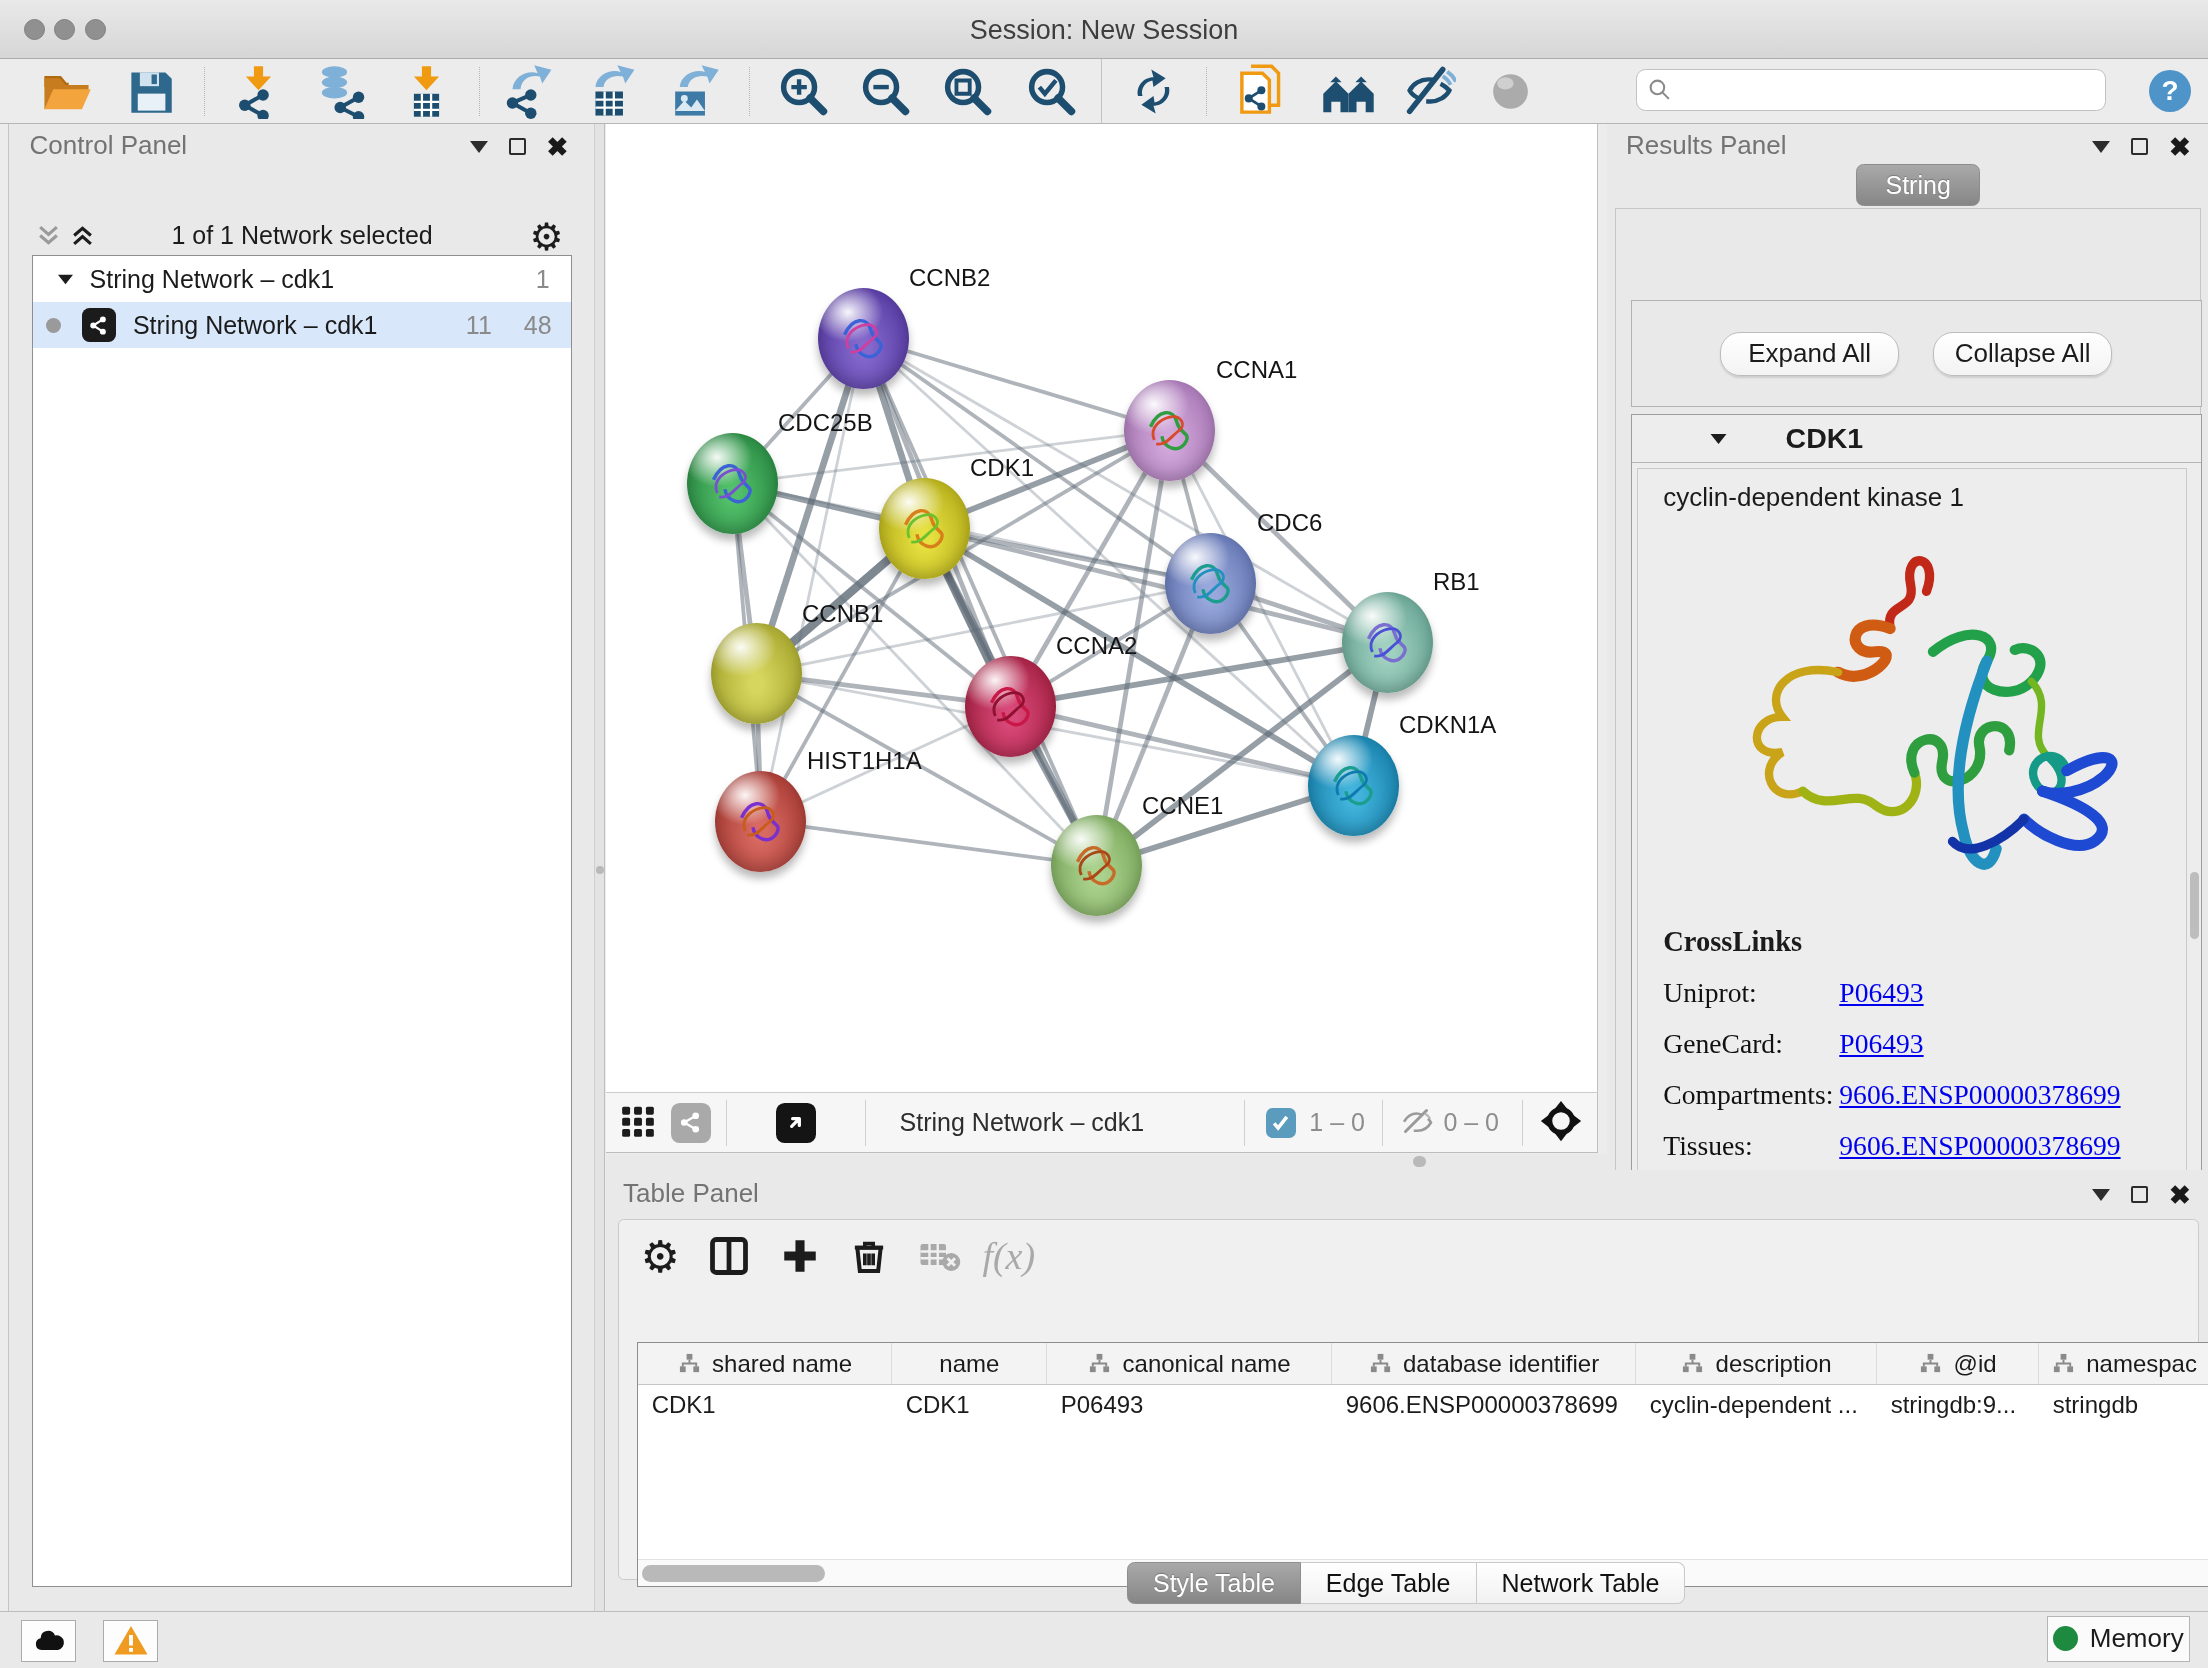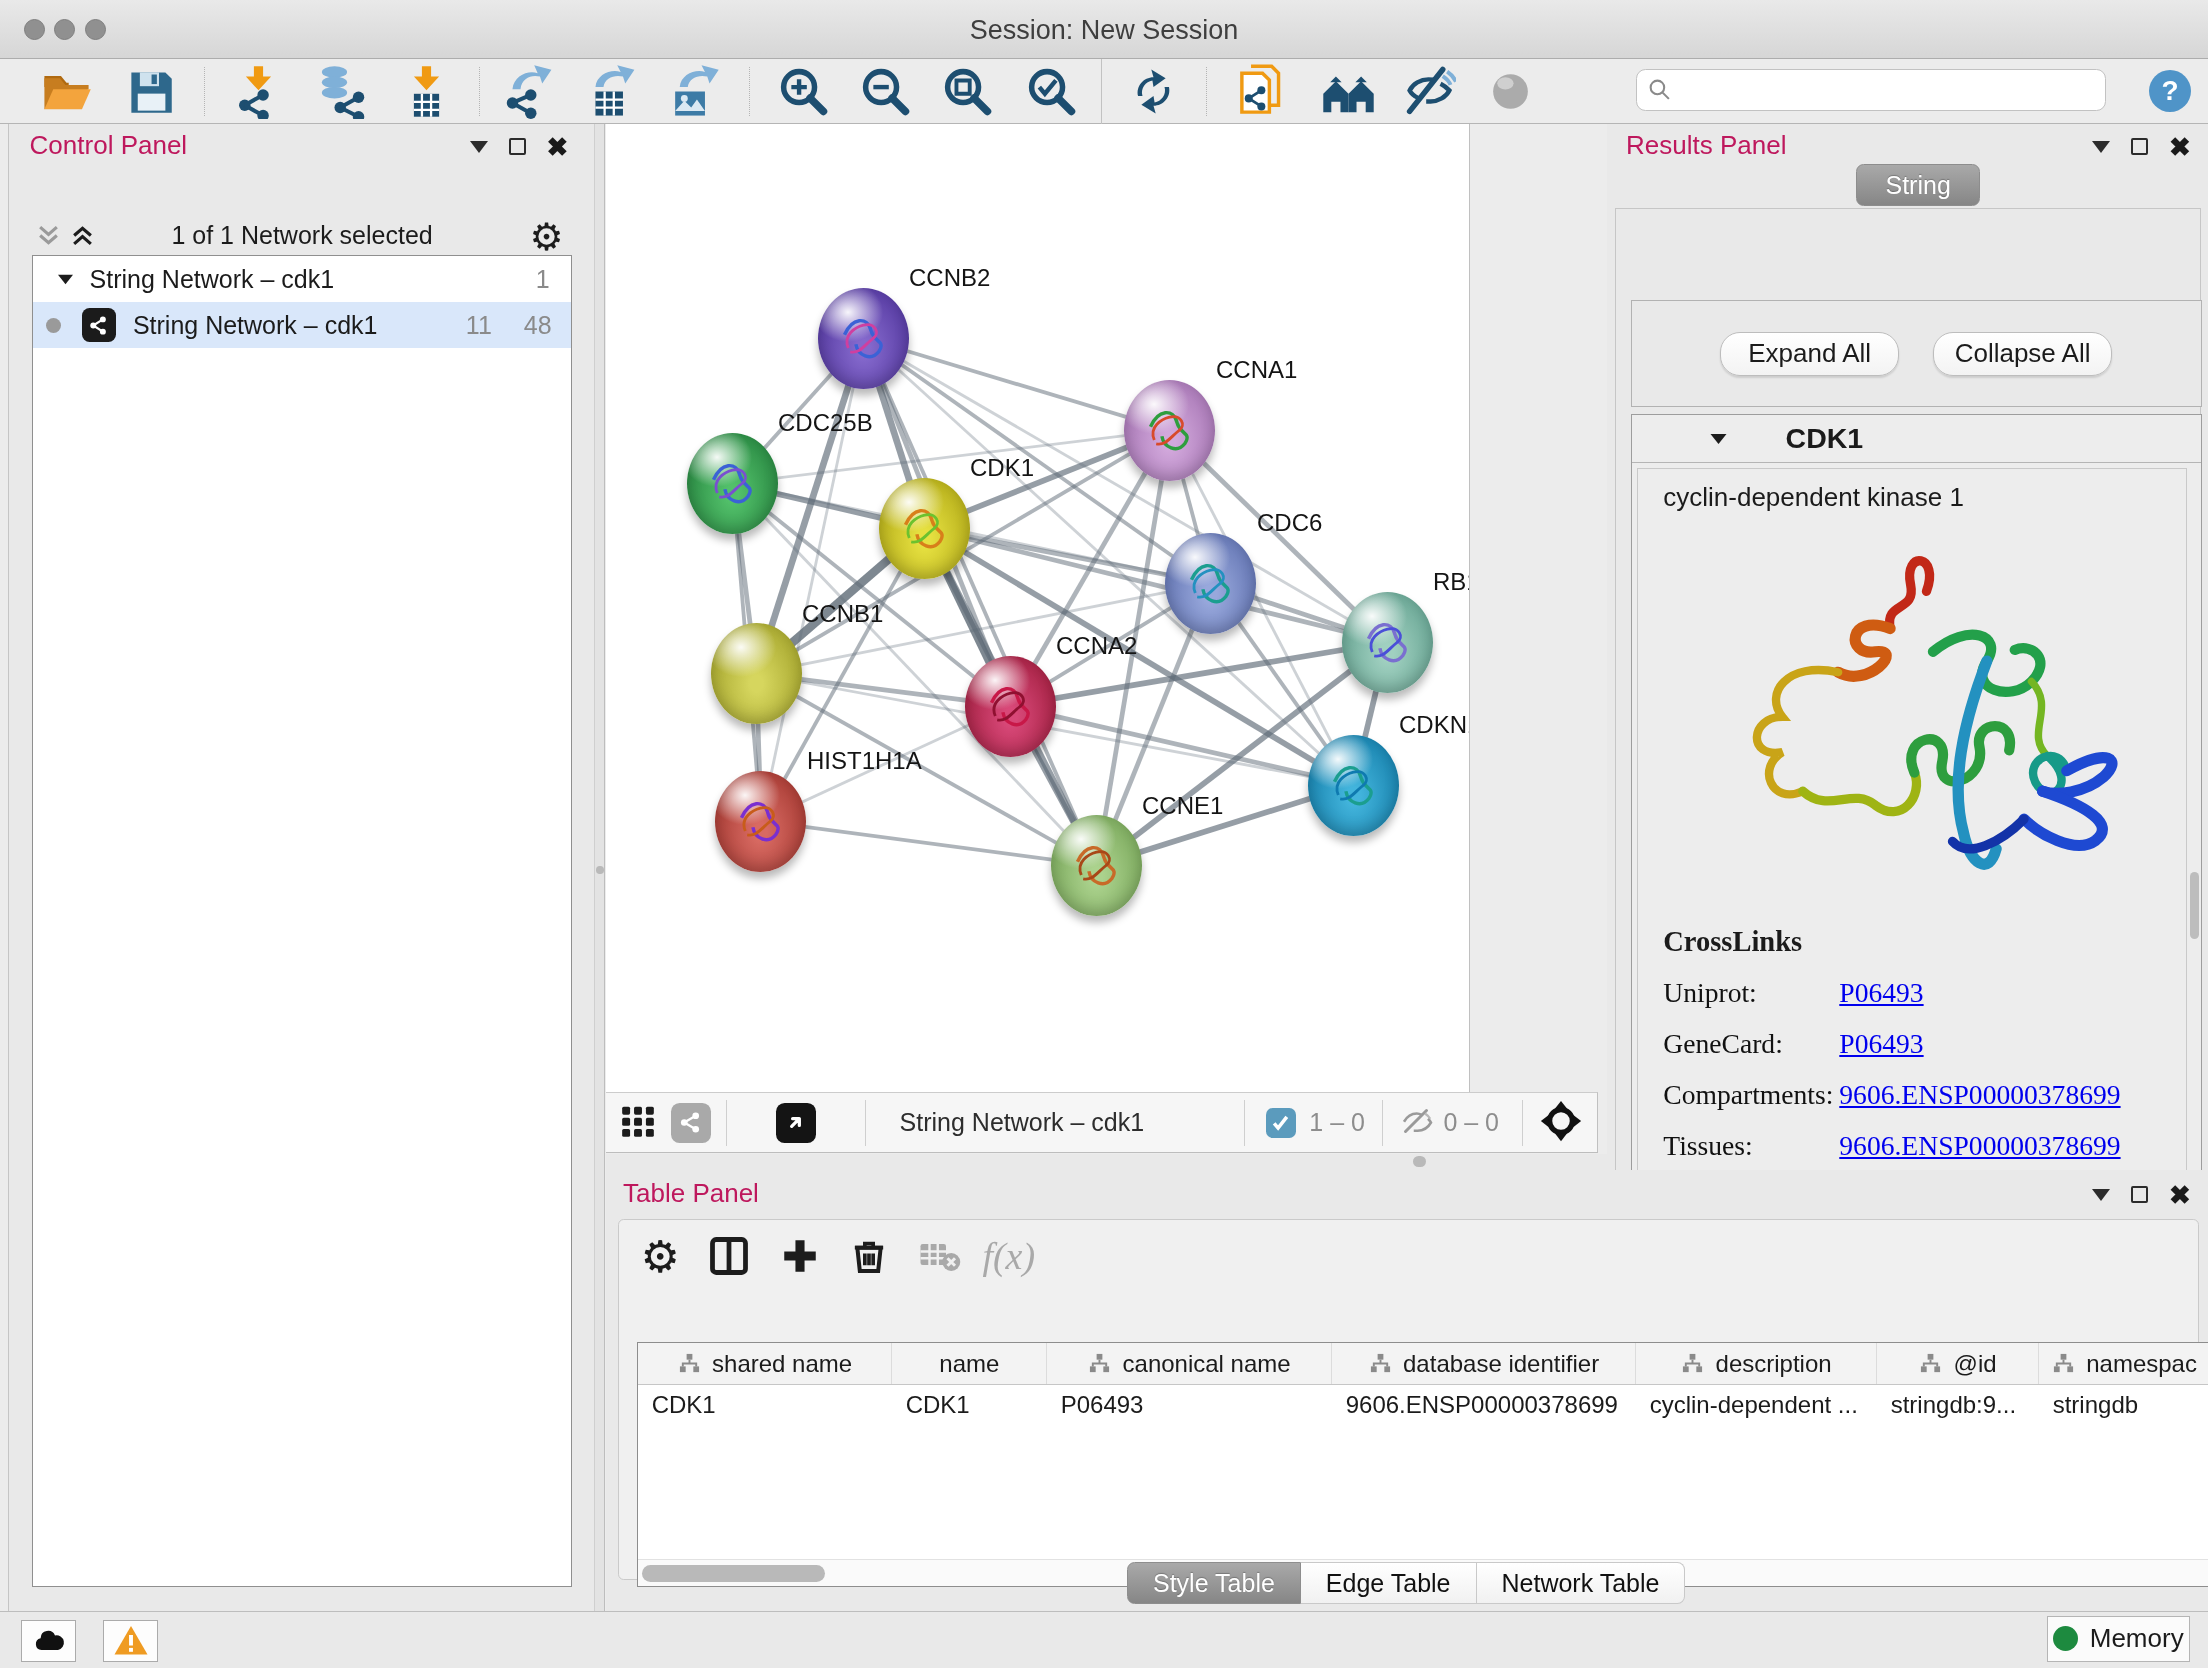--- a/index.html
+++ b/index.html
@@ -14,42 +14,42 @@
 
   
   #main-toolbar { left:0; top:59px; width:2208px; height:65px; background:#ececec; border-bottom:1px solid #b5b5b5; }
   .tb-icon { position:absolute; top:1.9px; width:61px; height:61px; display:flex; align-items:center; justify-content:center; }
   .tb-sep-dot { position:absolute; top:7.6px; height:49px; width:0; border-left:1.9px dotted #b4b4b4; }
   .tb-sep-solid { position:absolute; top:0; height:65px; width:0; border-left:1px solid #c2c2c2; }
   #toolbar-search { position:absolute; left:1636px; top:9.5px; width:470px; height:42px; background:#fff; border:1.9px solid #c2c2c2; border-radius:9.5px; display:flex; align-items:center; padding-left:9.5px; }
   #toolbar-search input { border:none; outline:none; font-size:23px; width:409px; background:transparent; font-family:"Liberation Sans",sans-serif; }
 
   
-  .panel-title { font-size:26px; color:#be185d; }
+  .panel-title { font-size:26px; color:#737373; }
   .win-ctrl { position:absolute; top:0; display:flex; gap:21px; align-items:center; height:34px; }
   .wc-arrow { width:0; height:0; border-left:9.5px solid transparent; border-right:9.5px solid transparent; border-top:12.4px solid #2c2c2c; }
   .wc-float { width:17px; height:17px; border:2.9px solid #2c2c2c; border-radius:1.9px; }
   .wc-close { font-size:26px; font-weight:bold; color:#1a1a1a; line-height:1; }
   .seg-group { display:flex; }
   .seg-tab { height:42px; padding:0 25px; display:flex; align-items:center; justify-content:center; font-size:25px; background:linear-gradient(#ffffff,#f1f1f1); border:1px solid #c9c9c9; border-left:none; color:#111; }
   .seg-tab:first-child { border-left:1px solid #c9c9c9; border-radius:7.6px 0 0 7.6px; }
   .seg-tab:last-child { border-radius:0 7.6px 7.6px 0; }
   .seg-tab.selected { background:linear-gradient(#a9a9a9,#868686); color:#fff; text-shadow:0 -1px 1px rgba(0,0,0,.25); border-color:#8d8d8d; }
 
   
   #control-panel { left:7.6px; top:124px; width:587px; height:1488px; background:#e9e9e9; border-left:1px solid #c5c5c5; }
   #cp-splitter { left:594px; top:124px; width:11.4px; height:1488px; background:#e3e3e3; border-left:1px solid #cfcfcf; border-right:1px solid #bdbdbd; }
   .split-dot { position:absolute; width:7.6px; height:7.6px; border-radius:50%; background:#b9b9b9; }
   #cp-tree-box { position:absolute; left:23px; top:131px; width:540px; height:1332px; background:#fff; border:1.9px solid #8f8f8f; }
   .tree-row { position:relative; height:46px; display:flex; align-items:center; font-size:25px; }
   .tree-count { color:#8a8a8a; }
   #net-share-badge { width:34px; height:34px; border-radius:7.6px; background:#1b1b1b; display:flex; align-items:center; justify-content:center; }
 
   
-  #network-view { left:606px; top:124px; width:864px; height:968px; background:#ffffff; border-right:1px solid #c0c0c0; overflow:hidden; }
+  #network-view { left:606px; top:124px; width:992px; height:968px; background:#ffffff; border-right:1px solid #c0c0c0; overflow:hidden; }
   #edge-svg { position:absolute; left:0; top:0; }
   .node { position:absolute; width:91px; height:101px; border-radius:50%; box-shadow:0 6.7px 8.6px rgba(0,0,0,.28), inset 0 -5.7px 13.3px rgba(0,0,0,.18); }
   .node svg { position:absolute; left:17px; top:22px; }
   .node-label { position:absolute; font-size:24px; color:#141414; white-space:nowrap; }
   #network-toolbar { left:606px; top:1092px; width:992px; height:61px; background:#f6f6f6; border-top:1px solid #cccccc; border-bottom:1px solid #bdbdbd; border-right:1px solid #c0c0c0; display:flex; align-items:center; }
   .nt-sep { width:0; height:46px; border-left:1px solid #cfcfcf; }
   .nt-text { font-size:25px; color:#2d2d2d; }
   .nt-count { font-size:25px; color:#8d8d8d; }
   #h-splitter { left:606px; top:1154px; width:1603px; height:16px; background:#e9e9e9; }
 

